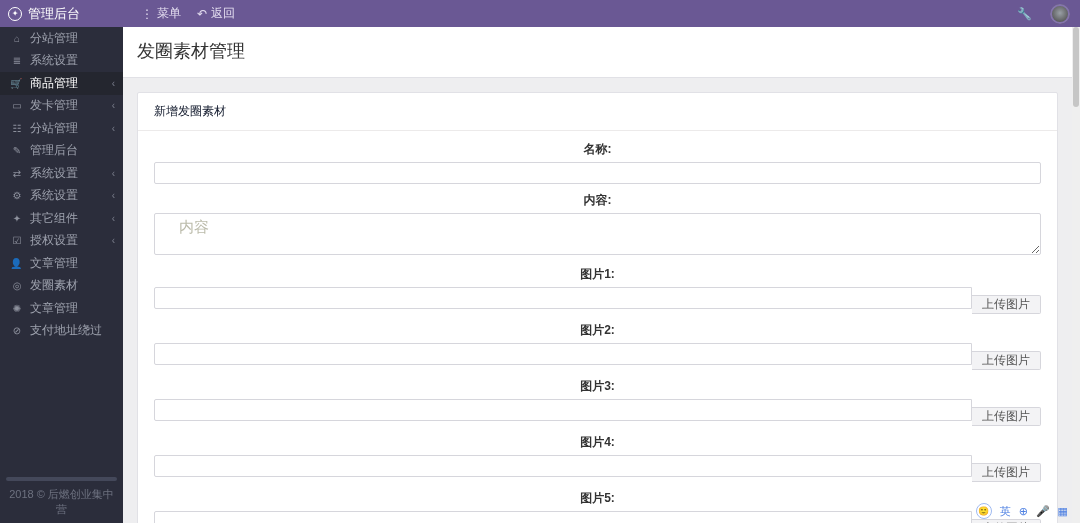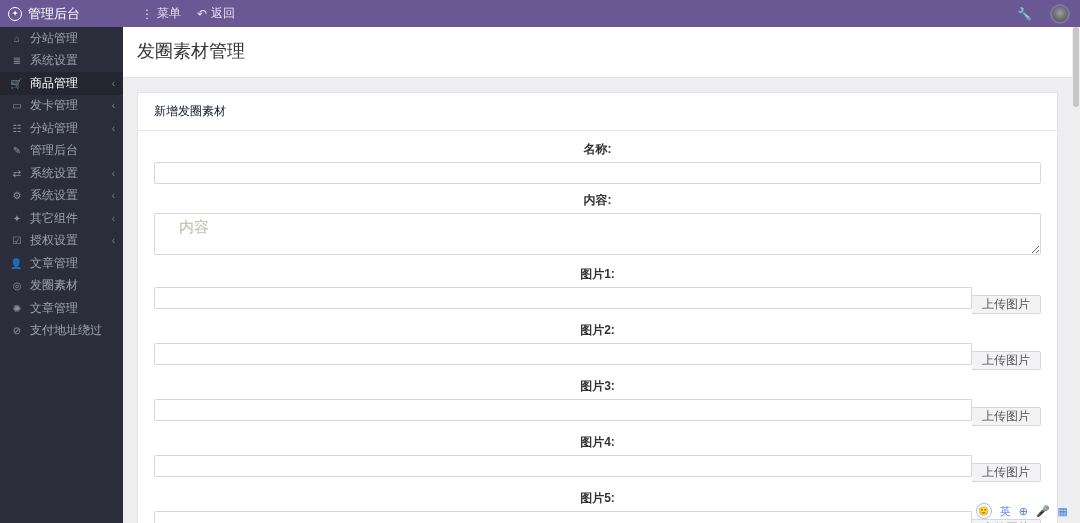--- a/index.html
+++ b/index.html
@@ -234,20 +234,25 @@
       </li>
       <li>
         <span class="mi">✺</span>
         <span>文章管理</span>
       </li>
       <li>
         <span class="mi">⊘</span>
         <span>支付地址绕过</span>
       </li>
     </ul>
+  <div class="sidebar-footer">
+    <div class="bar"></div>
+    <span>2018 ©</span>
+    <span>后燃创业集中营</span>
+  </div>
 </div>
 
 <div class="content">
   <div class="page-header">
     <h1>发圈素材管理</h1>
   </div>
 
   <div class="panel">
     <div class="panel-head">新增发圈素材</div>
     <div class="panel-body">

